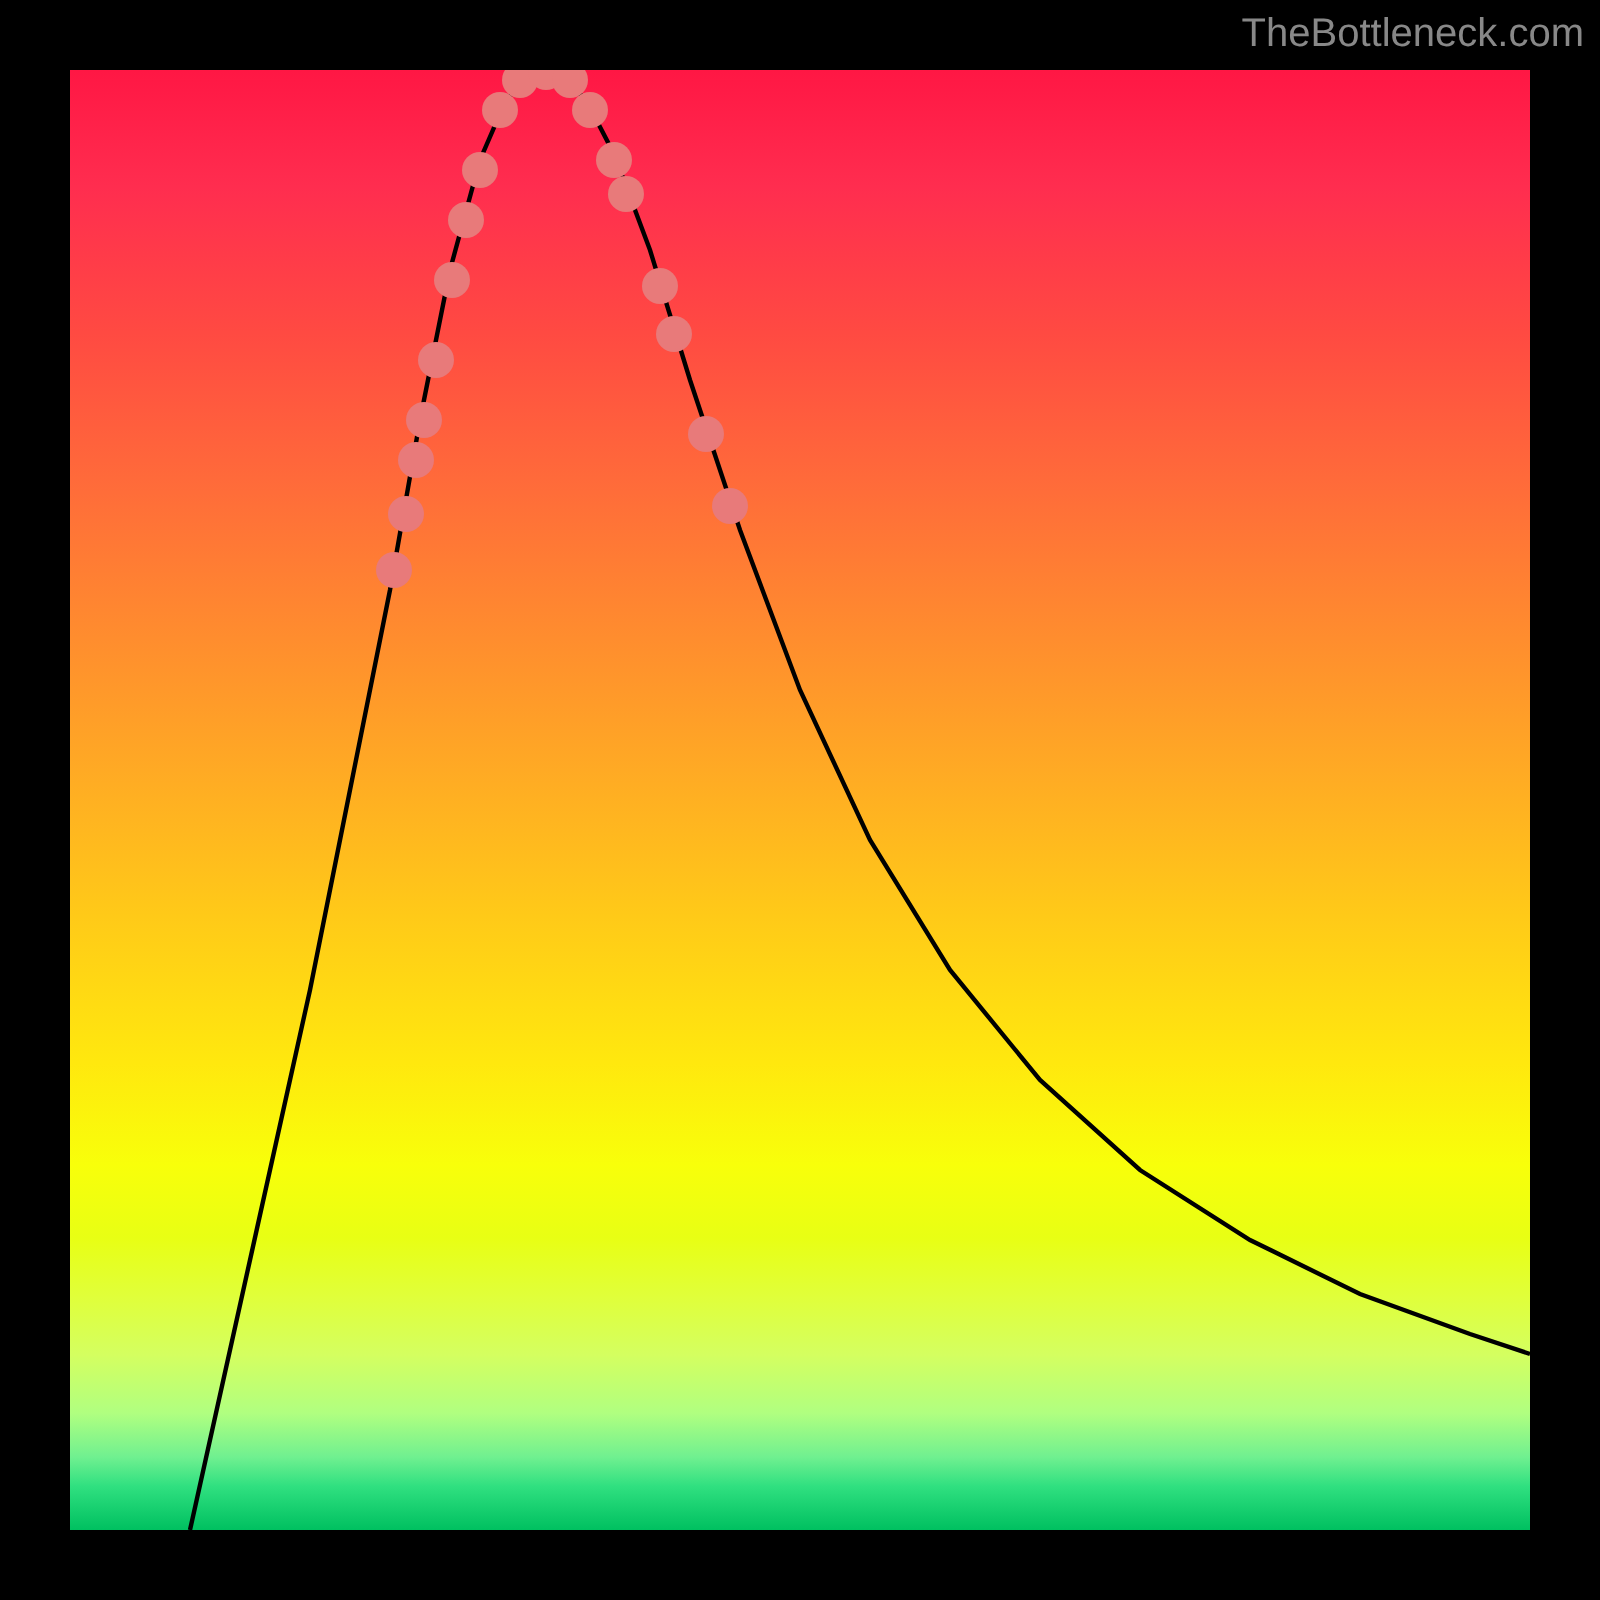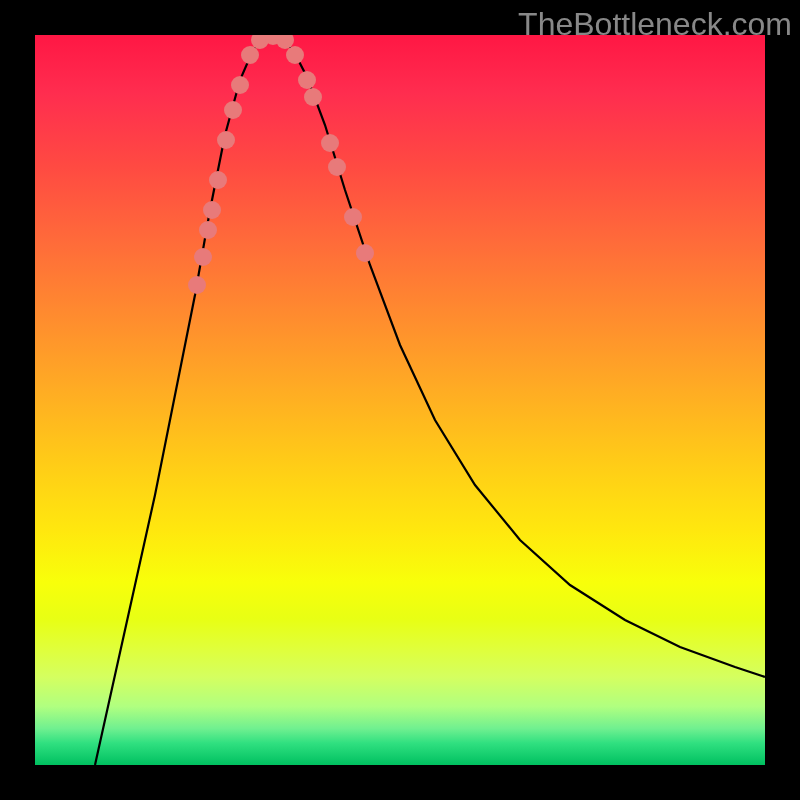--- a/index.html
+++ b/index.html
@@ -35,21 +35,21 @@
       #30e080 97%,
       #00c060 100%
     );
   }
   .watermark {
     position: absolute;
     top: 6px;
     right: 8px;
     color: #888;
     font-family: Arial, Helvetica, sans-serif;
-    font-size: 32px;
+    font-size: 20px;
     font-weight: 400;
     z-index: 10;
   }
   svg {
     position: absolute;
     left: 35px;
     top: 35px;
     width: 730px;
     height: 730px;
   }

